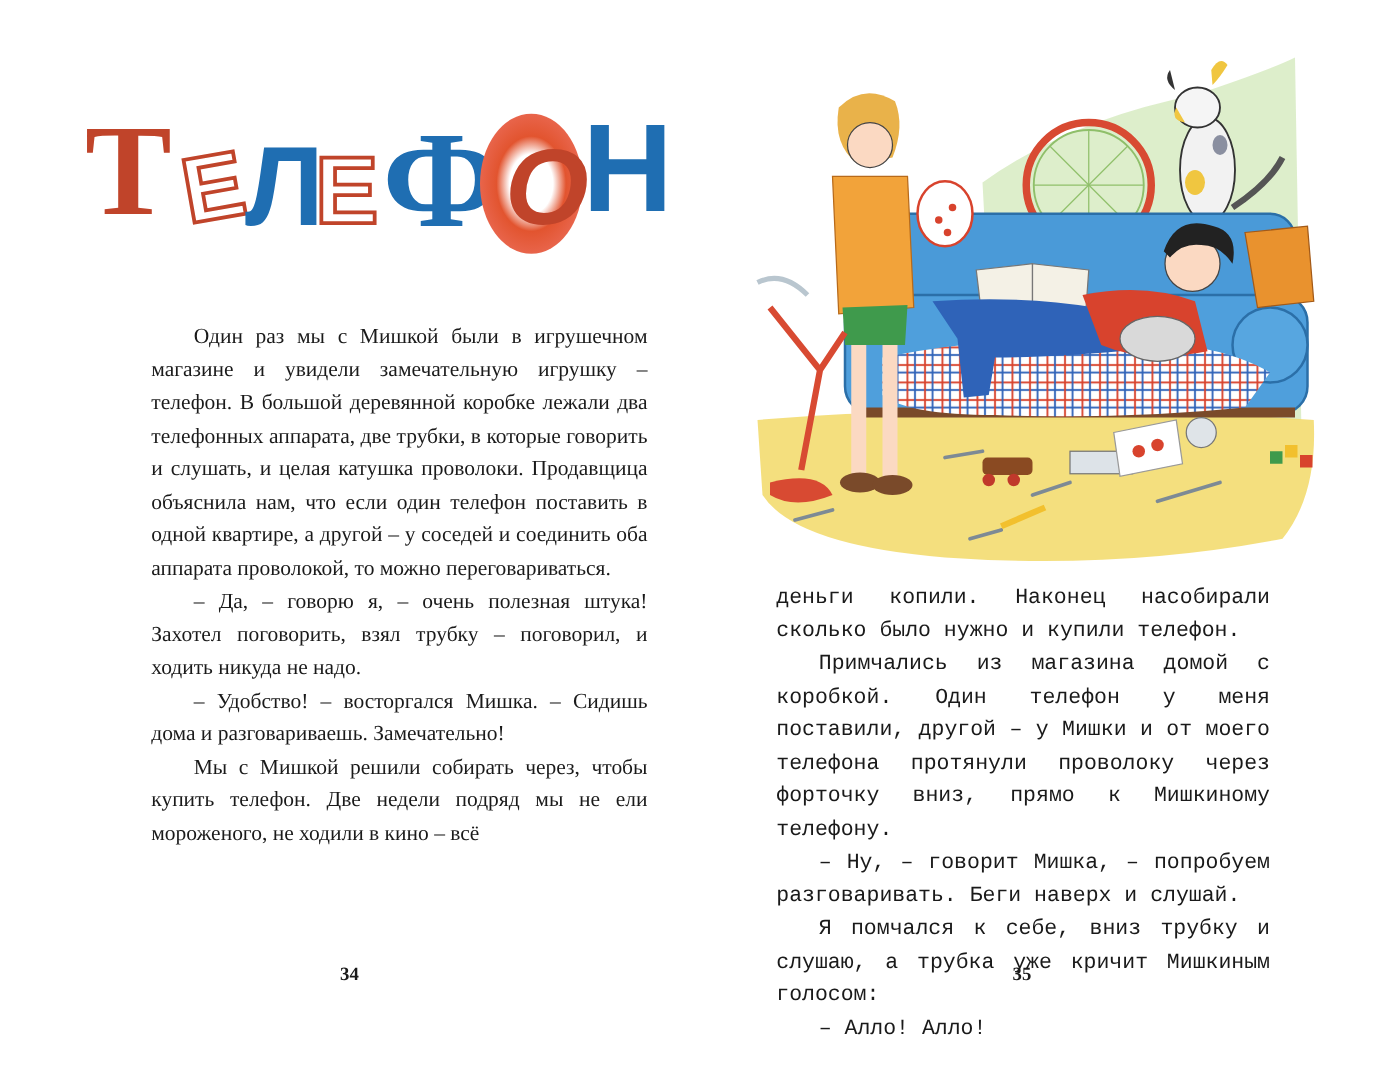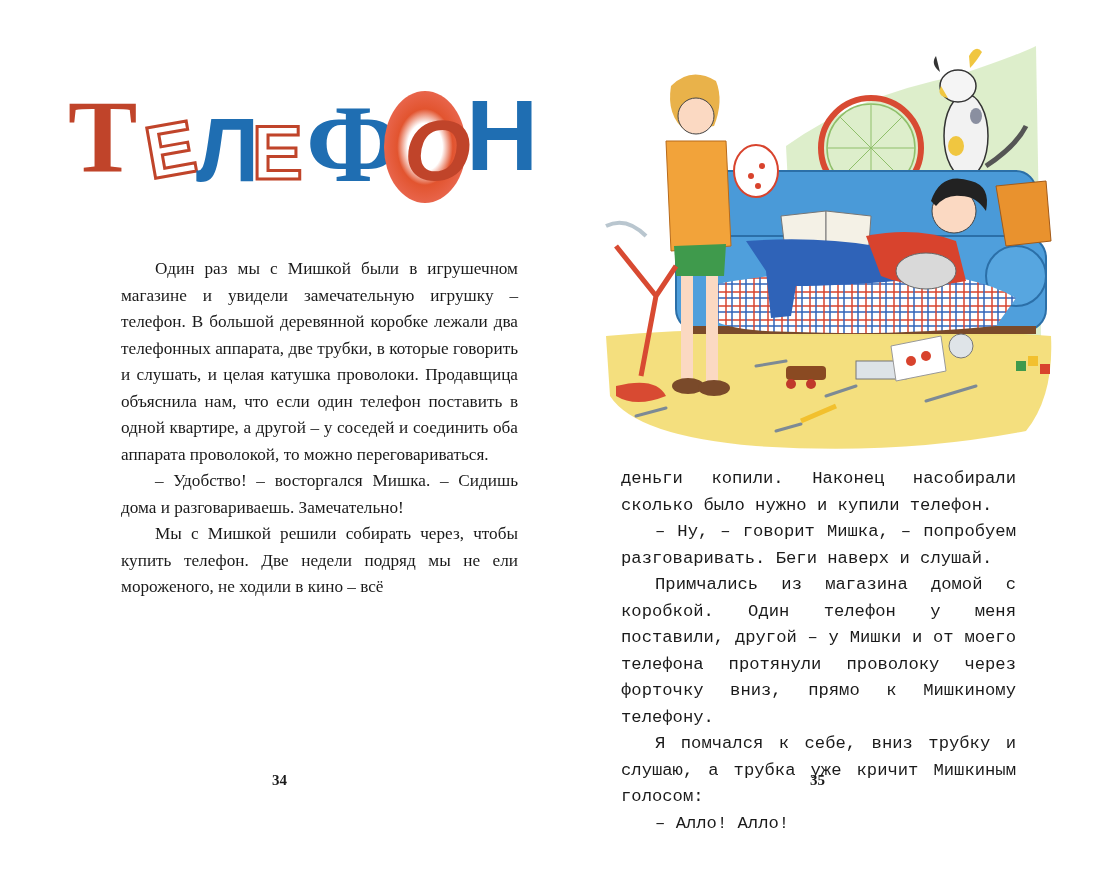--- a/index.html
+++ b/index.html
@@ -45,20 +45,21 @@
     <span class="ch t3">Л</span>
     <span class="ch t4">Е</span>
     <span class="ch t5">Ф</span>
     <span class="t6-bg"></span>
     <span class="ch t6">О</span>
     <span class="ch t7">Н</span>
   </div>
 
   <div class="text left-text">
     <p>Один раз мы с Мишкой были в игрушечном магазине и увидели замечательную игрушку – телефон. В большой деревянной коробке лежали два телефонных аппарата, две трубки, в которые говорить и слушать, и целая катушка проволоки. Продавщица объяснила нам, что если один телефон поставить в одной квартире, а другой – у соседей и соединить оба аппарата проволокой, то можно переговариваться.</p>
+    <p>– Да, – говорю я, – очень полезная штука! Захотел поговорить, взял трубку – поговорил, и ходить никуда не надо.</p>
     <p>– Удобство! – восторгался Мишка. – Сидишь дома и разговариваешь. Замечательно!</p>
     <p>Мы с Мишкой решили собирать через, чтобы купить телефон. Две недели подряд мы не ели мороженого, не ходили в кино – всё</p>
   </div>
 
   <div class="page-num pn-left">34</div>
 </div>
 
 <div class="page page-right"></div>
 
 <div class="illustration">
@@ -148,19 +149,19 @@
       <rect x="444" y="328" width="10" height="10" fill="#d8432d"></rect>
     <rect x="190" y="330" width="40" height="14" rx="4" fill="#8a4a22"></rect>
     <circle cx="195" cy="348" r="5" fill="#c0392b"></circle>
       <circle cx="215" cy="348" r="5" fill="#c0392b"></circle>
     <line x1="205" y1="385" x2="240" y2="370" stroke="#f2c02e" stroke-width="5"></line>
   </svg>
 </div>
 
 <div class="text right-text">
   <p class="cont">деньги копили. Наконец насобирали сколько было нужно и купили телефон.</p>
+  <p>Примчались из магазина домой с коробкой. Один телефон у меня поставили, другой – у Мишки и от моего телефона протянули проволоку через форточку вниз, прямо к Мишкиному телефону.</p>
   <p>– Ну, – говорит Мишка, – попробуем разговаривать. Беги наверх и слушай.</p>
-  <p>Примчались из магазина домой с коробкой. Один телефон у меня поставили, другой – у Мишки и от моего телефона протянули проволоку через форточку вниз, прямо к Мишкиному телефону.</p>
   <p>Я помчался к себе, вниз трубку и слушаю, а трубка уже кричит Мишкиным голосом:</p>
   <p>– Алло! Алло!</p>
 </div>
 
 <div class="page-num pn-right">35</div>
 
 </body></html>

